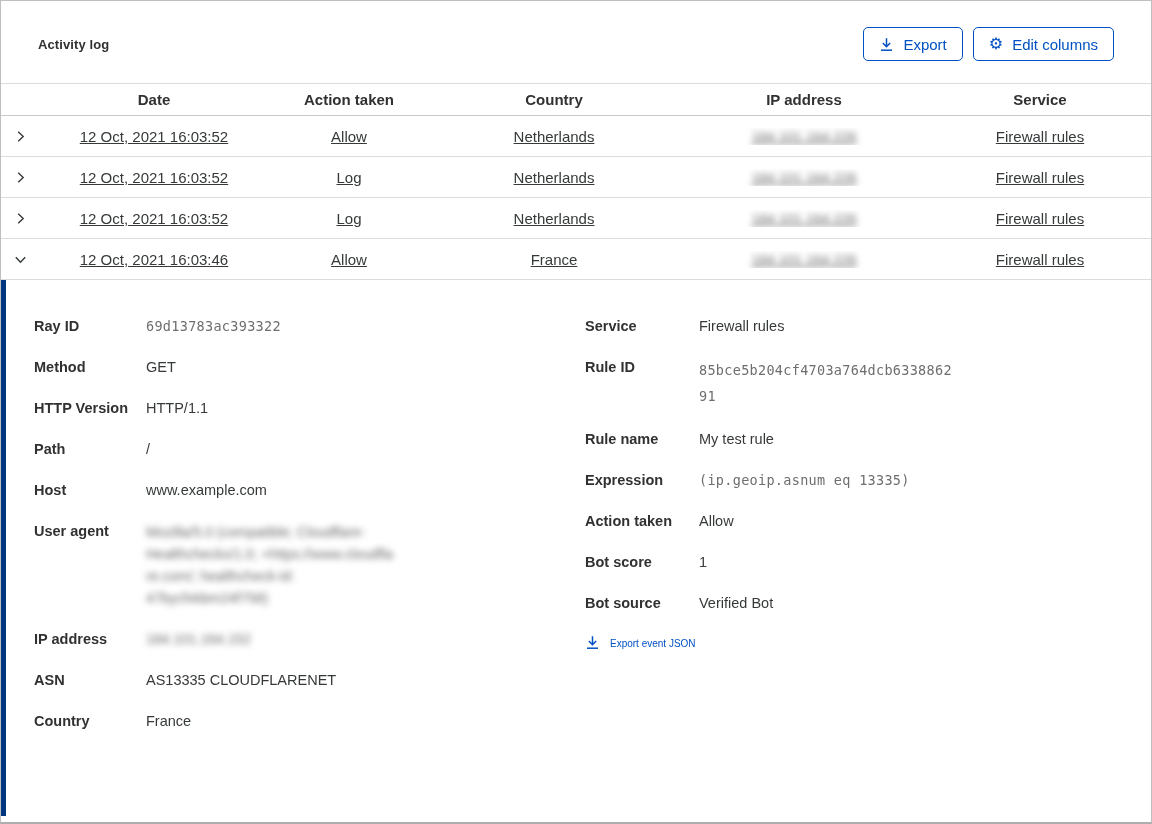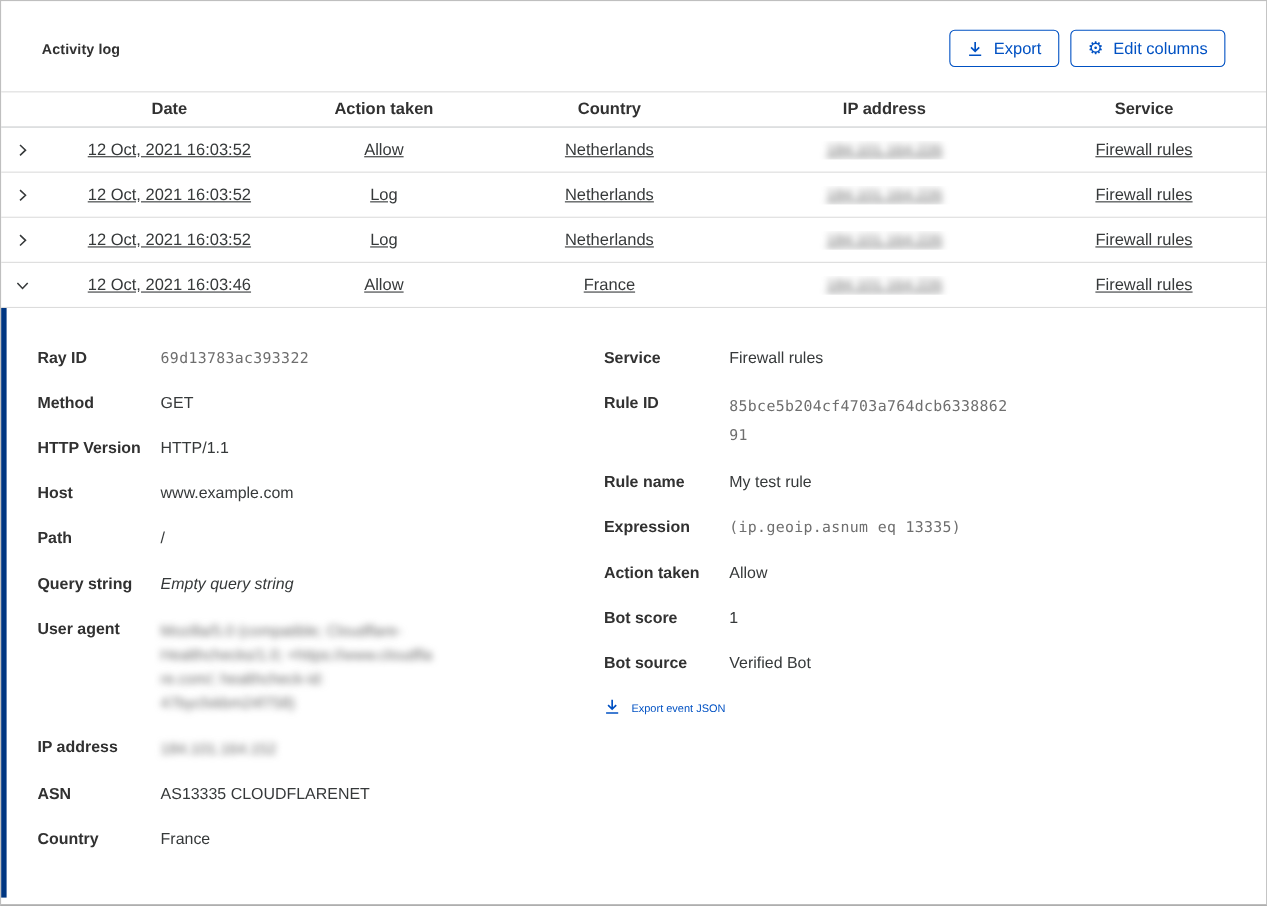--- a/index.html
+++ b/index.html
@@ -58,20 +58,21 @@
   }
 
   
   .details {
     flex: 1;
     border-left: 5px solid #003681;
     margin-bottom: 6px;
     padding: 36px 37px 0 28px;
     display: grid;
     grid-template-columns: 515px 1fr;
+    column-gap: 36px;
     align-content: start;
     overflow: hidden;
   }
   .drow { display: flex; margin-bottom: 20px; font-size: 14.5px; line-height: 21px; }
   .dlabel { width: 112px; flex-shrink: 0; font-weight: 700; color: #313131; }
   .dcol-right .dlabel { width: 114px; }
   .dvalue { color: #36393a; }
   .mono {
     font-family: "DejaVu Sans Mono", monospace;
     font-size: 13.5px; color: #6e6e6e; letter-spacing: 0.3px;
@@ -182,30 +183,26 @@
       </div>
       <div class="drow">
         <div class="dlabel">Method</div>
         <div class="dvalue">GET</div>
       </div>
       <div class="drow">
         <div class="dlabel">HTTP Version</div>
         <div class="dvalue">HTTP/1.1</div>
       </div>
       <div class="drow">
+        <div class="dlabel">Path</div>
+        <div class="dvalue">/</div>
+      </div>
+      <div class="drow">
         <div class="dlabel">Host</div>
         <div class="dvalue">www.example.com</div>
-      </div>
-      <div class="drow">
-        <div class="dlabel">Path</div>
-        <div class="dvalue">/</div>
-      </div>
-      <div class="drow">
-        <div class="dlabel">Query string</div>
-        <div class="dvalue italic">Empty query string</div>
       </div>
       <div class="drow">
         <div class="dlabel">User agent</div>
         <div class="dvalue ua-lines">
           <div class="blurred">Mozilla/5.0 (compatible; Cloudflare-</div>
           <div class="blurred">Healthchecks/1.0; +https://www.cloudfla</div>
           <div class="blurred">re.com/; healthcheck-id:</div>
           <div class="blurred">47bycfxkbm24f758)</div>
         </div>
       </div>

